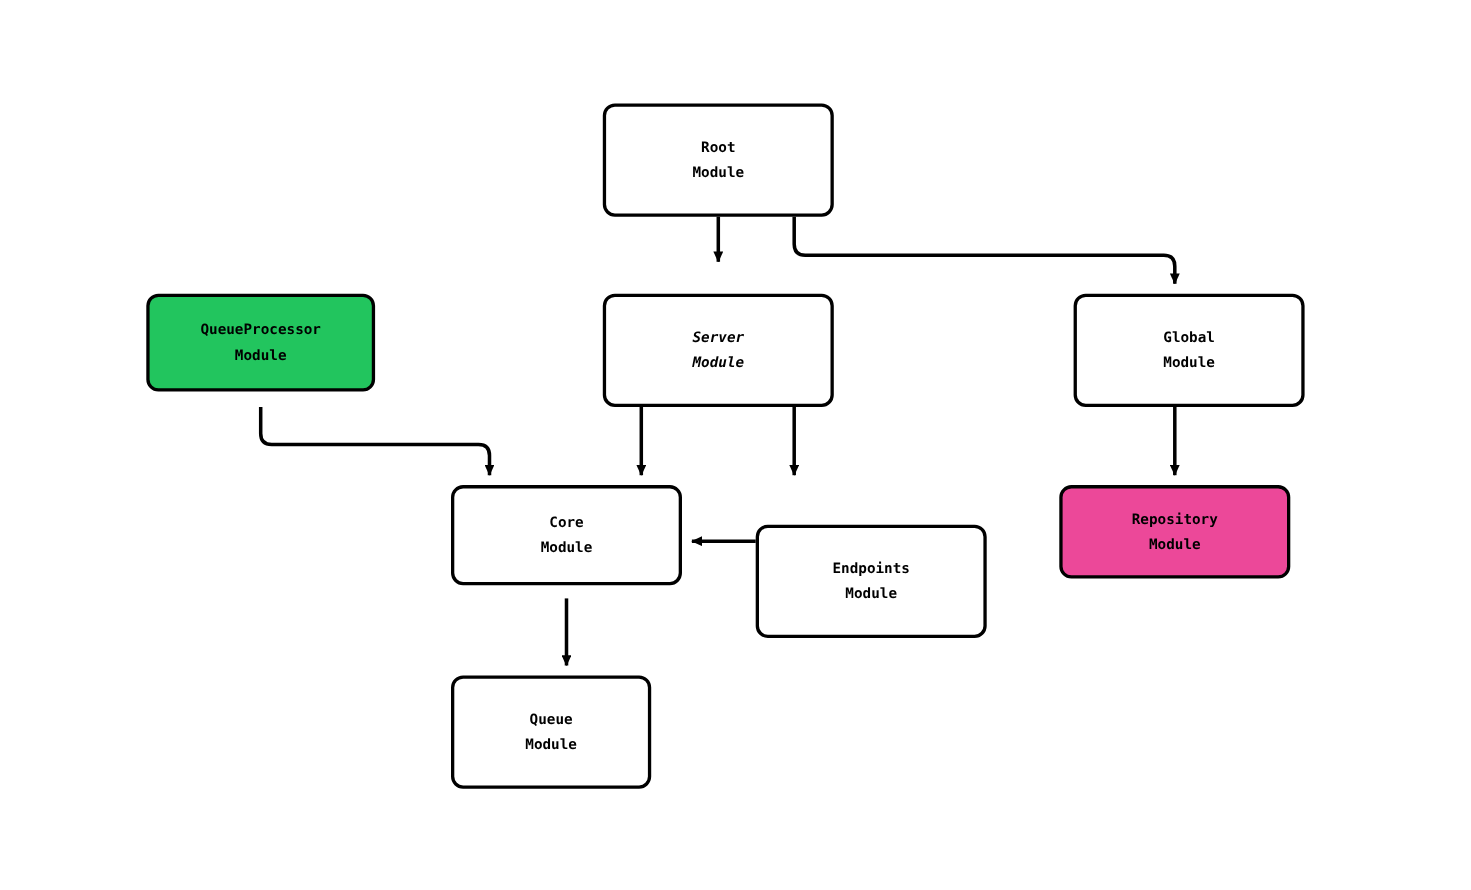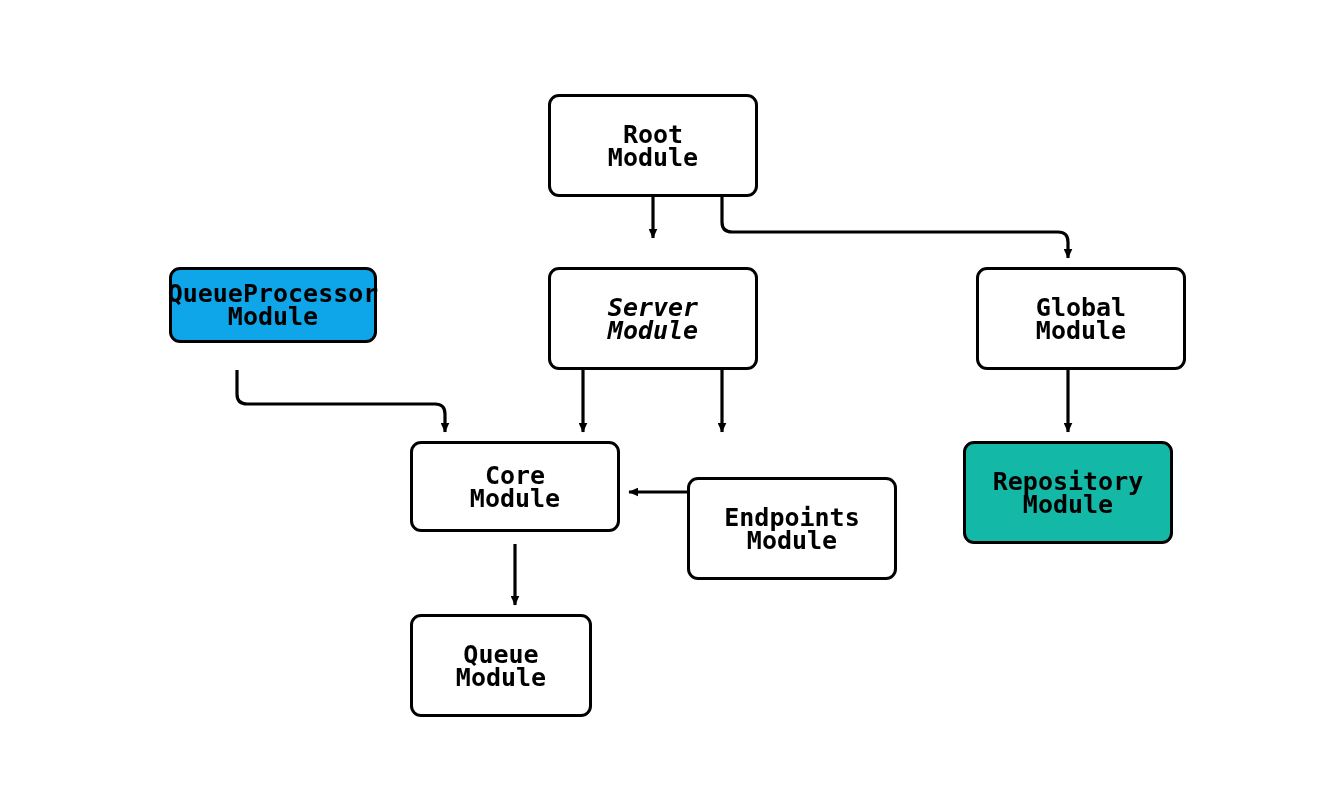--- a/index.html
+++ b/index.html
@@ -32,21 +32,21 @@
     background: #ffffff;
     border: 3px solid #000000;
     border-radius: 11px;
     display: flex;
     align-items: center;
     justify-content: center;
     z-index: 2;
   }
   .node-label {
     font-family: "DejaVu Sans Mono", "Liberation Mono", monospace;
-    font-size: 25px;
+    font-size: 13px;
     font-weight: bold;
     line-height: 23px;
     color: #000000;
     text-align: center;
     white-space: pre;
     letter-spacing: 0px;
   }
 </style>
 </head>
 <body>
@@ -69,21 +69,21 @@
         <path d="M 687 492 L 629 492" marker-end="url(#arrowhead)" stroke="#000000"></path>
         <path d="M 515 544 L 515 605" marker-end="url(#arrowhead)" stroke="#000000"></path>
       </g>
   </svg>
 
   <div class="node" style="left: 548px; top: 94px; width: 210px; height: 103px; border-color: rgb(0, 0, 0); background: rgb(255, 255, 255);">
     <span class="node-label">Root
 Module</span>
   </div>
 
-  <div class="node" style="left: 133px; top: 267px; width: 208px; height: 76px; border-color: rgb(0, 0, 0); background: #0ea5e9; margin-left: 36px;">
+  <div class="node" style="left: 133px; top: 267px; width: 208px; height: 89px; border-color: rgb(0, 0, 0); background: #22c55e;">
     <span class="node-label">QueueProcessor
 Module</span>
   </div>
 
   <div class="node" style="left: 548px; top: 267px; width: 210px; height: 103px; border-color: rgb(0, 0, 0); background: rgb(255, 255, 255); font-style: italic;">
     <span class="node-label">Server
 Module</span>
   </div>
 
   <div class="node" style="left: 976px; top: 267px; width: 210px; height: 103px; border-color: rgb(0, 0, 0); background: rgb(255, 255, 255);">
@@ -94,21 +94,21 @@
   <div class="node" style="left: 410px; top: 441px; width: 210px; height: 91px; border-color: rgb(0, 0, 0); background: rgb(255, 255, 255);">
     <span class="node-label">Core
 Module</span>
   </div>
 
   <div class="node" style="left: 687px; top: 441px; width: 210px; height: 103px; border-color: rgb(0, 0, 0); background: rgb(255, 255, 255); margin-top: 36px;">
     <span class="node-label">Endpoints
 Module</span>
   </div>
 
-  <div class="node" style="left: 963px; top: 441px; width: 210px; height: 103px; border-color: rgb(0, 0, 0); background: #14b8a6;">
+  <div class="node" style="left: 963px; top: 441px; width: 210px; height: 85px; border-color: rgb(0, 0, 0); background: #ec4899;">
     <span class="node-label">Repository
 Module</span>
   </div>
 
   <div class="node" style="left: 410px; top: 614px; width: 182px; height: 103px; border-color: rgb(0, 0, 0); background: rgb(255, 255, 255);">
     <span class="node-label">Queue
 Module</span>
   </div>
 
 </div>

